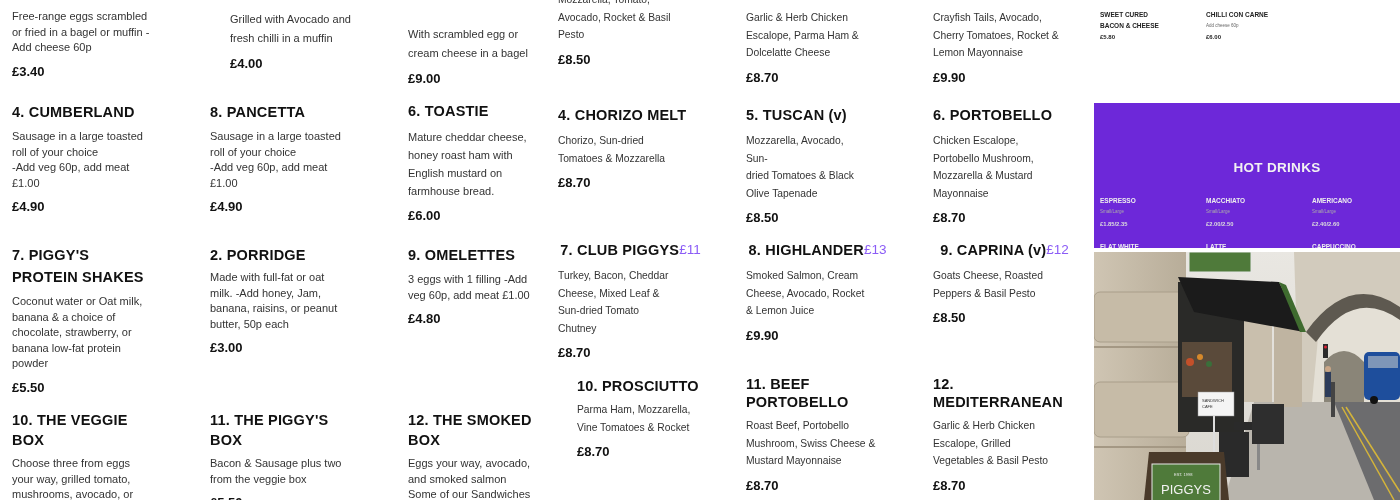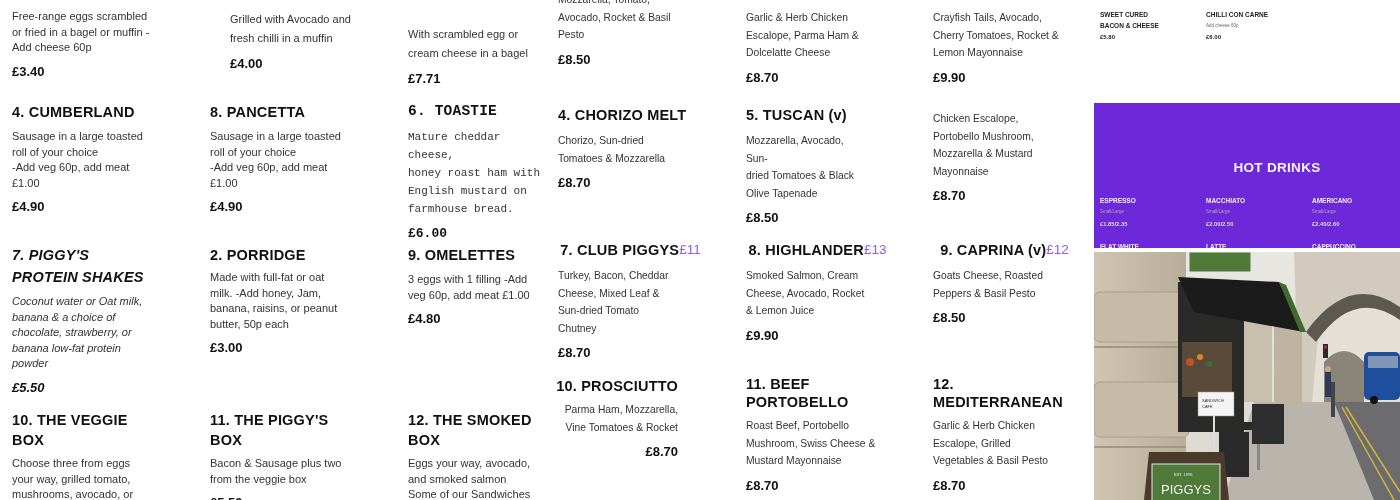--- a/index.html
+++ b/index.html
@@ -50,21 +50,21 @@
     <div class="price">£3.40</div>
   </div>
   <div class="item col-b" style="left:12px; top:101px; width:180px;">
     <div class="title">4. CUMBERLAND</div>
     <div class="desc">Sausage in a large toasted
 roll of your choice
 -Add veg 60p, add meat
 £1.00</div>
     <div class="price">£4.90</div>
   </div>
-  <div class="item col-b" style="left:12px; top:244px; width:180px;font-style:italic;">
+  <div class="item col-b" style="left:12px; top:244px; width:180px;">
     <div class="title" style="white-space:pre-line">7. PIGGY'S
 PROTEIN SHAKES</div>
     <div class="desc">Coconut water or Oat milk,
 banana &amp; a choice of
 chocolate, strawberry, or
 banana low-fat protein
 powder</div>
     <div class="price">£5.50</div>
   </div>
   <div class="item col-b" style="left:12px; top:410px; width:180px;">
@@ -100,23 +100,23 @@
     <div class="title" style="white-space:pre-line; line-height:20px">11. THE PIGGY'S
 BOX</div>
     <div class="desc">Bacon &amp; Sausage plus two
 from the veggie box</div>
     <div class="price">£5.50</div>
   </div>
 
   <div class="item col-b col-b3" style="left:408px; top:9px; width:140px;">
     <div class="desc" style="margin-top:16px; line-height:19px">With scrambled egg or
 cream cheese in a bagel</div>
-    <div class="price">£7.71</div>
-  </div>
-  <div class="item col-b col-b3" style="left:408px; top:100px; width:140px;font-family:Liberation Mono, monospace;">
+    <div class="price">£9.00</div>
+  </div>
+  <div class="item col-b col-b3" style="left:408px; top:100px; width:140px;">
     <div class="title">6. TOASTIE</div>
     <div class="desc">Mature cheddar cheese,
 honey roast ham with
 English mustard on
 farmhouse bread.</div>
     <div class="price">£6.00</div>
   </div>
   <div class="item col-b" style="left:408px; top:244px; width:140px;">
     <div class="title">9. OMELETTES</div>
     <div class="desc">3 eggs with 1 filling -Add
@@ -147,21 +147,21 @@
     <div class="title-row">
       <div class="title">7. CLUB PIGGYS</div>
       <div class="side-price">£11</div>
     </div>
     <div class="desc">Turkey, Bacon, Cheddar
 Cheese, Mixed Leaf &amp;
 Sun-dried Tomato
 Chutney</div>
     <div class="price">£8.70</div>
   </div>
-  <div class="item col-s" style="left:528px; top:375px; width:150px;text-align:right;">
+  <div class="item col-s" style="left:577px; top:375px; width:150px;">
     <div class="title">10. PROSCIUTTO</div>
     <div class="desc" style="margin-top:4px">Parma Ham, Mozzarella,
 Vine Tomatoes &amp; Rocket</div>
     <div class="price">£8.70</div>
   </div>
 
   <div class="item col-s" style="left:746px; top:-16px; width:150px;">
     <div class="title">3. CHAMBOLOGNA</div>
     <div class="desc" style="margin-top:3px">Garlic &amp; Herb Chicken
 Escalope, Parma Ham &amp;
@@ -195,20 +195,21 @@
   </div>
 
   <div class="item col-s" style="left:933px; top:-16px; width:150px;">
     <div class="title">3. AVOCADO</div>
     <div class="desc" style="margin-top:3px">Crayfish Tails, Avocado,
 Cherry Tomatoes, Rocket &amp;
 Lemon Mayonnaise</div>
     <div class="price">£9.90</div>
   </div>
   <div class="item col-s" style="left:933px; top:104px; width:150px;">
+    <div class="title">6. PORTOBELLO</div>
     <div class="desc">Chicken Escalope,
 Portobello Mushroom,
 Mozzarella &amp; Mustard
 Mayonnaise</div>
     <div class="price">£8.70</div>
   </div>
   <div class="item col-s" style="left:933px; top:239px; width:143px;">
     <div class="title-row">
       <div class="title">9. CAPRINA (v)</div>
       <div class="side-price">£12</div>

